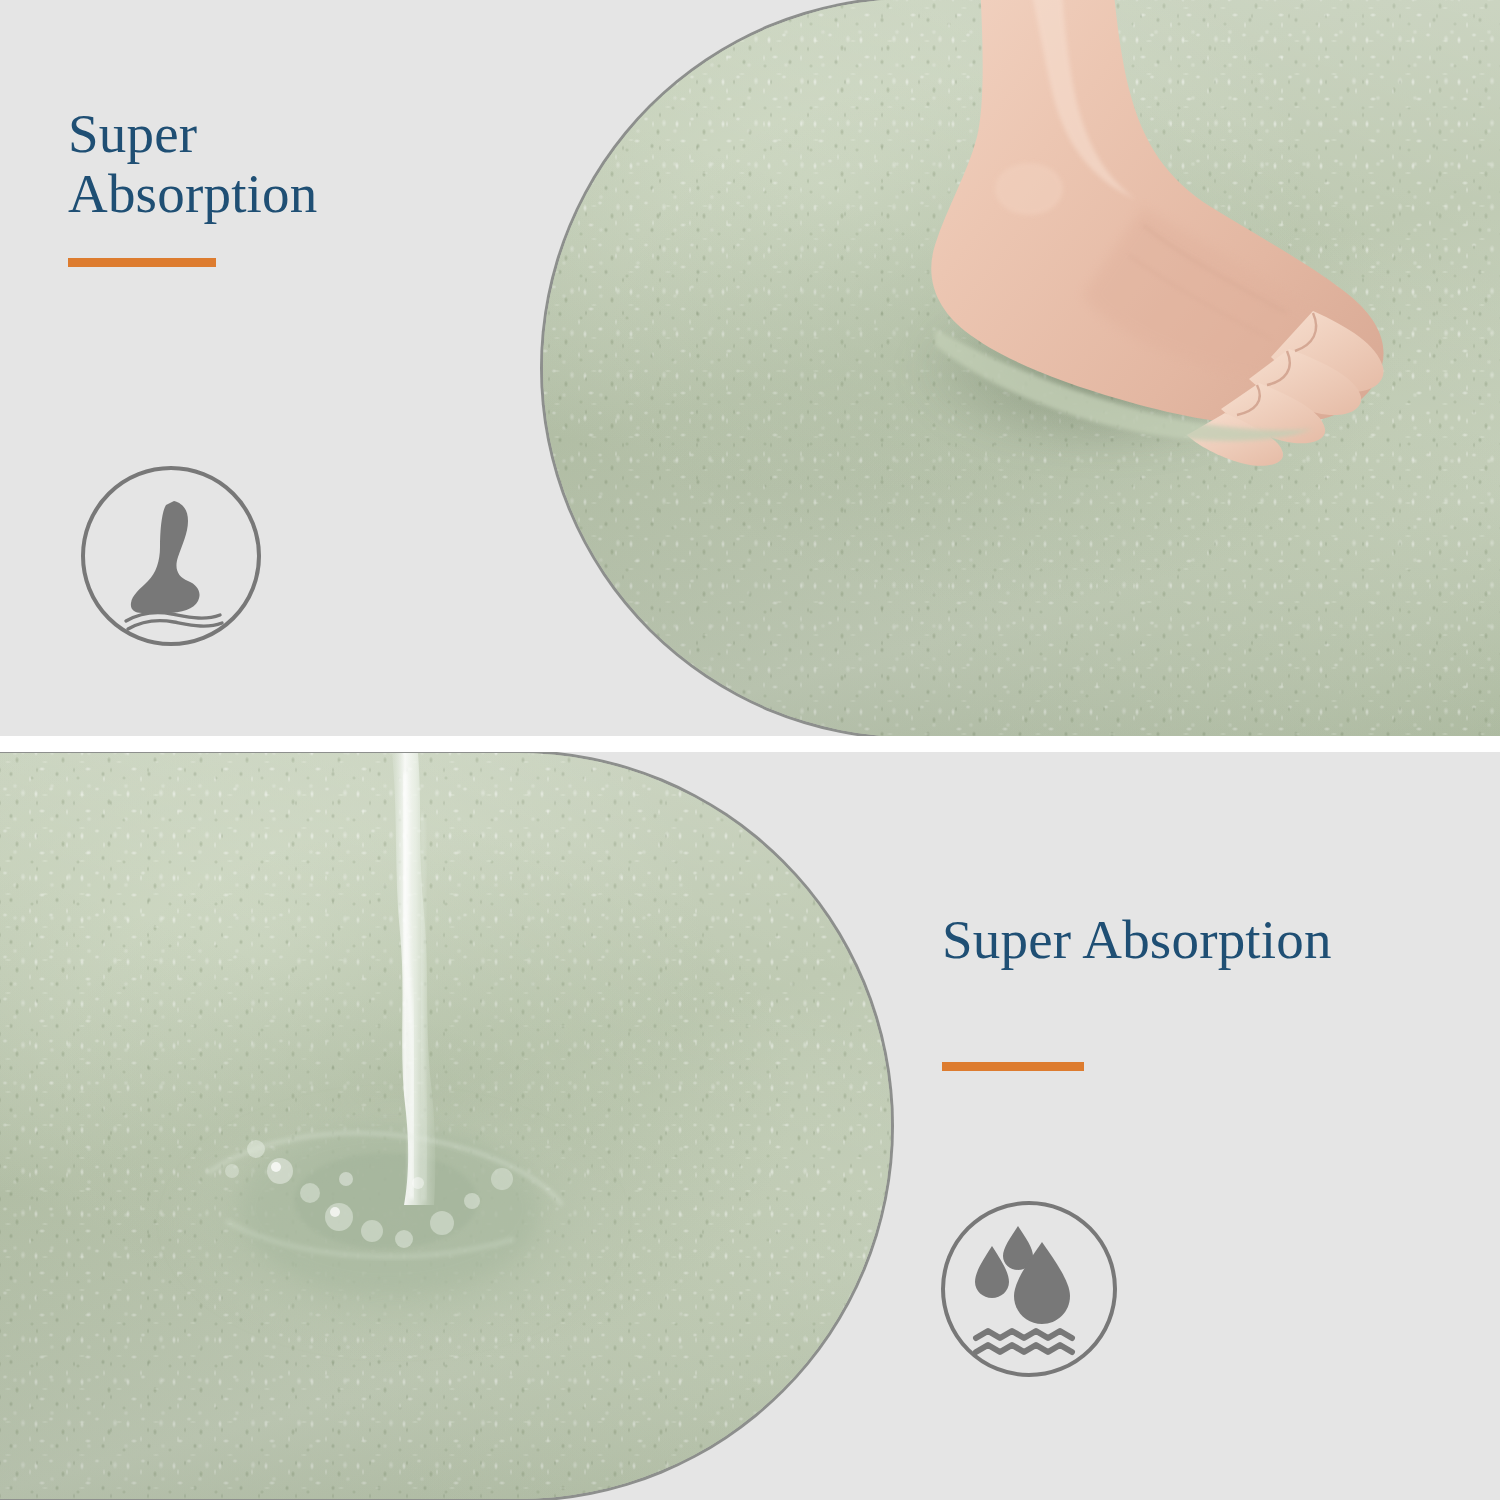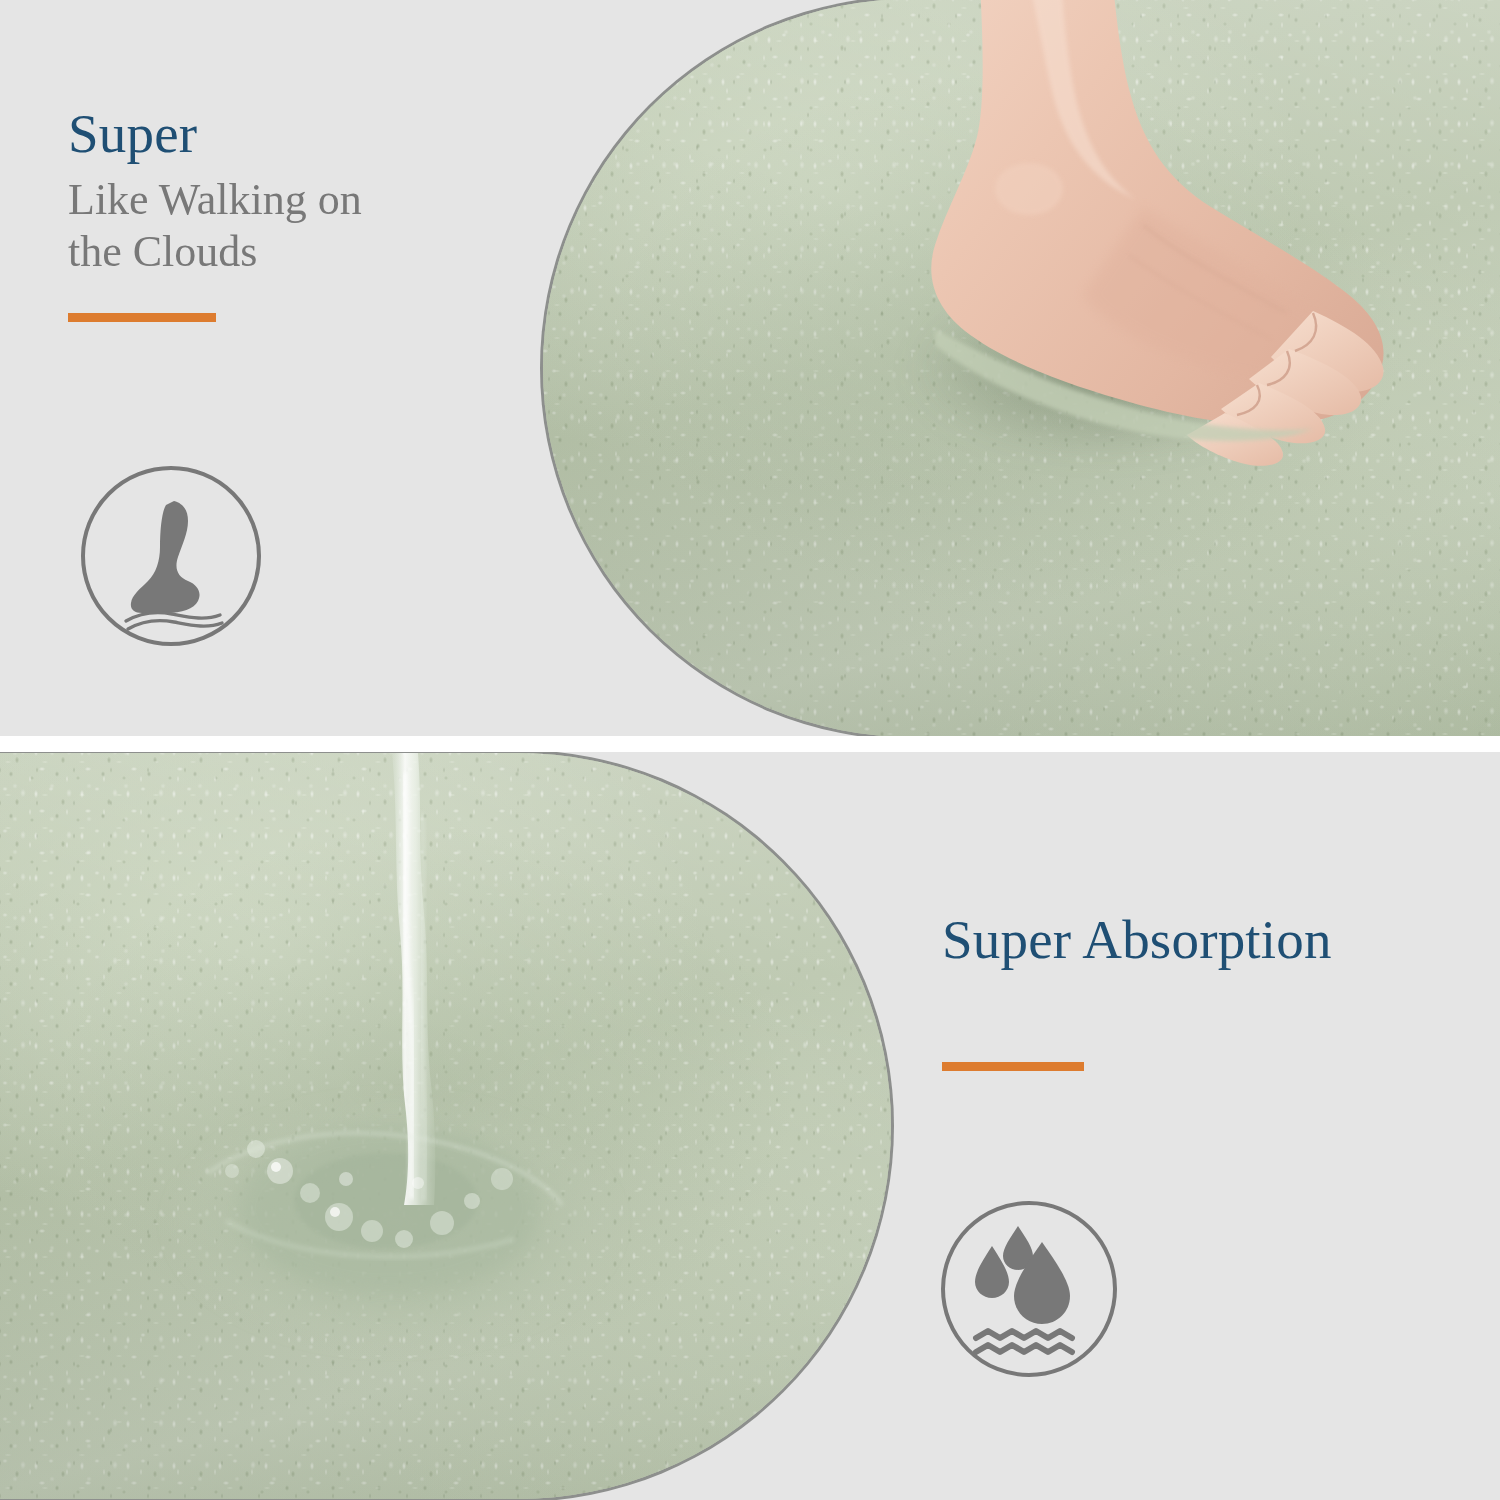--- a/index.html
+++ b/index.html
@@ -183,22 +183,21 @@
           <path d="M 444 412 C 452 430 442 442 424 446" stroke="#cb9a85" stroke-width="2.4" fill="none" opacity=".75"></path>
           <path d="M 414 446 C 422 462 412 472 394 476" stroke="#cb9a85" stroke-width="2.4" fill="none" opacity=".75"></path>
 
           <path d="M 92 390 C 150 422 224 452 300 472 C 360 488 420 494 470 490
                    C 430 506 350 506 280 490 C 200 472 130 438 92 406 Z" fill="#c3cfb6" opacity=".8" filter="url(#soft)"></path>
         </svg>
       </div>
     </div>
 
     <div class="text-block tb-top">
-      <h1 class="headline"><span>Super</span><br></h1>
-      <p class="subhead"><span>Like Walking on</span><br><span>the Clouds</span></p>
+      <h1 class="headline"><span>Super</span><br><span>Absorption</span></h1>
       <div class="accent-bar"></div>
     </div>
 
     <div class="icon-circle ic-top">
       <svg viewBox="0 0 186 186" xmlns="http://www.w3.org/2000/svg">
         <circle cx="93" cy="93" r="88" fill="none" stroke="#787878" stroke-width="4"></circle>
         <path d="M 96 38 C 104 40 110 46 110 58 C 110 70 104 82 100 94
                  C 96 106 100 114 110 118 C 120 122 124 130 120 138
                  C 116 146 104 150 88 150 L 64 150 C 56 150 52 146 53 140
                  C 54 132 62 126 70 118 C 78 110 82 98 82 84

